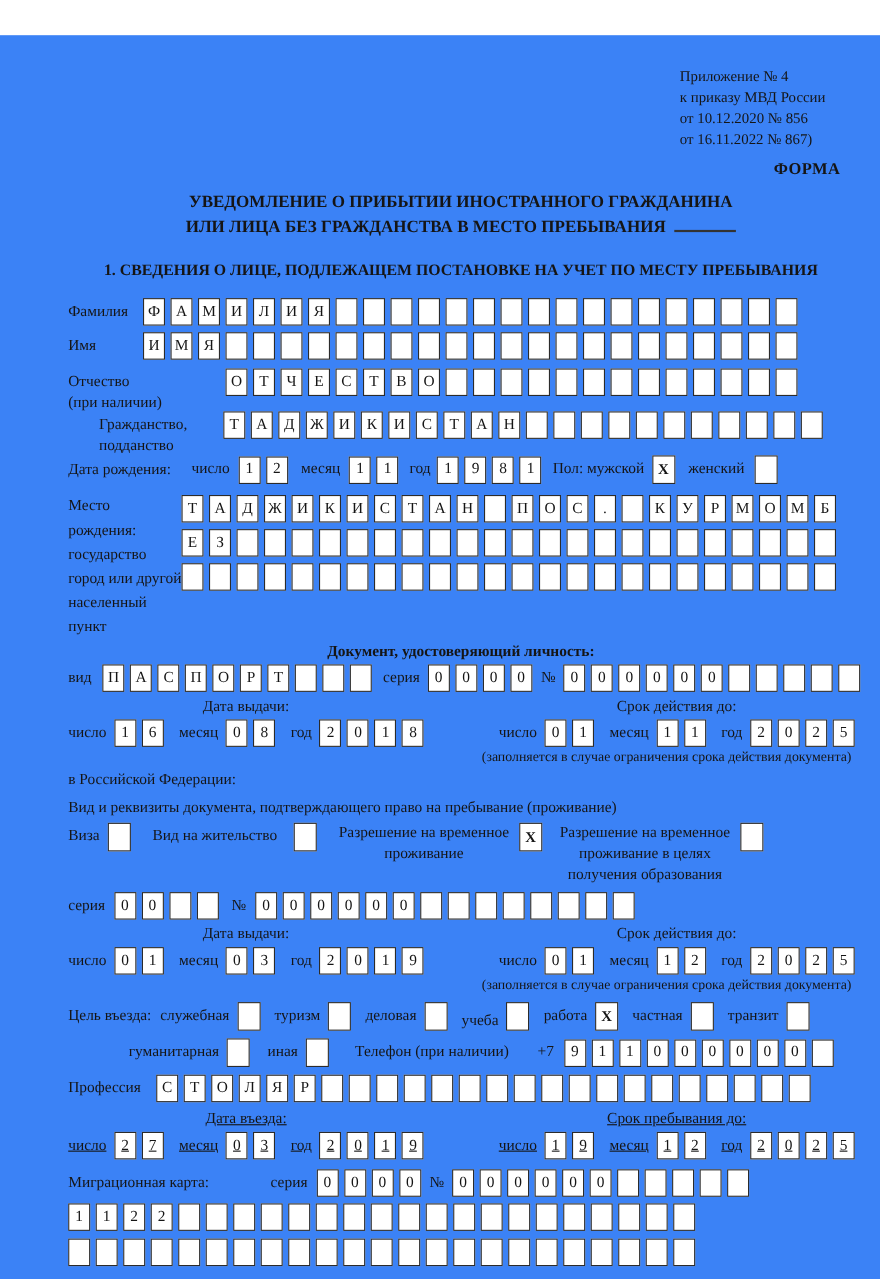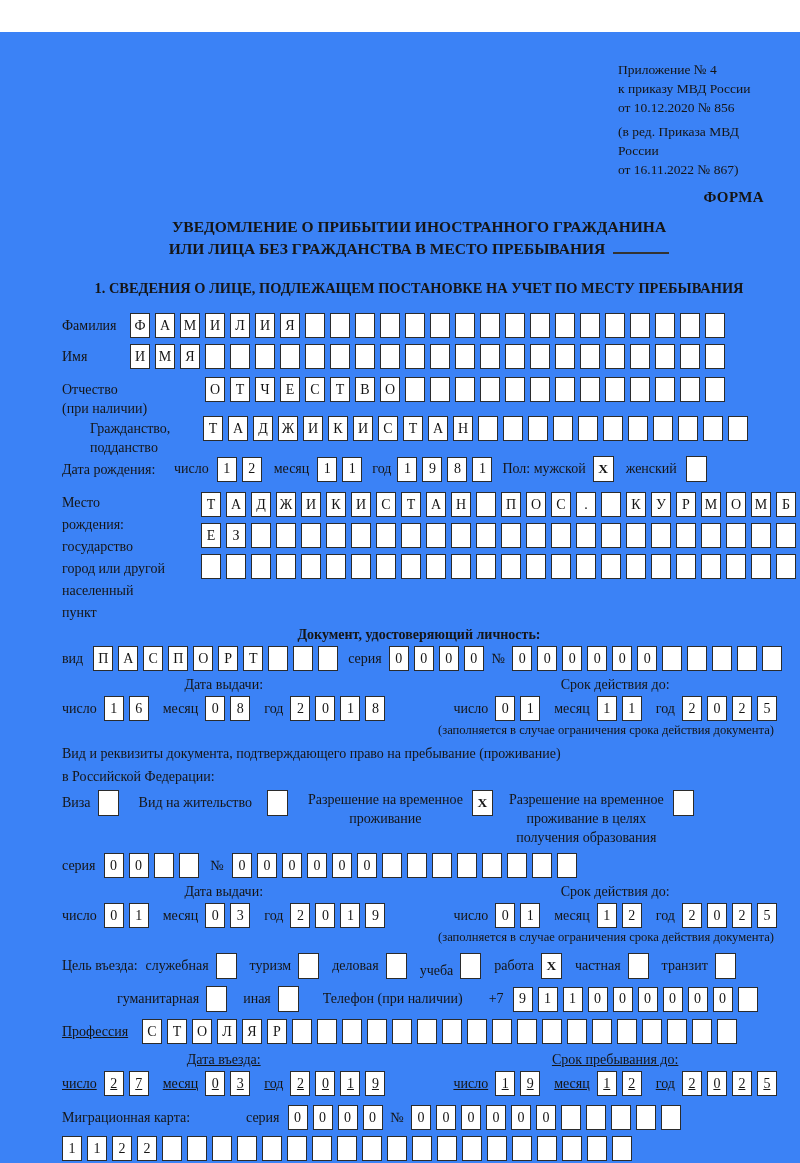--- a/index.html
+++ b/index.html
@@ -44,21 +44,20 @@
 </style>
 </head>
 <body>
 
 <div class="page">
 
   <div class="hdr">
     <div>Приложение № 4</div>
     <div>к приказу МВД России</div>
     <div>от 10.12.2020 № 856</div>
-    <div class="gap">(в ред. Приказа МВД России</div>
     <div>от 16.11.2022 № 867)</div>
   </div>
   <div class="forma">ФОРМА</div>
 
   <div class="title">
     <div>УВЕДОМЛЕНИЕ О ПРИБЫТИИ ИНОСТРАННОГО ГРАЖДАНИНА</div>
     <div><span>ИЛИ ЛИЦА БЕЗ ГРАЖДАНСТВА В МЕСТО ПРЕБЫВАНИЯ</span><span class="uline"></span></div>
   </div>
 
   <div class="sec1">1. СВЕДЕНИЯ О ЛИЦЕ, ПОДЛЕЖАЩЕМ ПОСТАНОВКЕ НА УЧЕТ ПО МЕСТУ ПРЕБЫВАНИЯ</div>
@@ -202,21 +201,21 @@
         <span class="cell">9</span>
         <span class="cell">8</span>
         <span class="cell">1</span>
       </span>
     <span style="margin-right:7px;">Пол: мужской</span>
     <span class="cell cbox" style="margin-right:12px;">X</span>
     <span style="margin-right:9px;">женский</span>
     <span class="cell cbox"></span>
   </div>
 
-  <div class="frow" style="margin-top:10px;gap:36px;">
+  <div class="frow" style="margin-top:10px;">
     <div style="width:103px; line-height:22px; flex:none;">
       <div>Место рождения:</div>
       <div>государство</div>
       <div>город или другой</div>
       <div>населенный пункт</div>
     </div>
     <div style="display:flex; flex-direction:column; gap:6px;">
       <div class="boxes">
           <span class="cell">Т</span>
           <span class="cell">А</span>
@@ -378,22 +377,22 @@
             <span class="cell">2</span>
             <span class="cell">0</span>
             <span class="cell">2</span>
             <span class="cell">5</span>
           </span>
       </div>
     </div>
   </div>
   <div class="note-r">(заполняется в случае ограничения срока действия документа)</div>
 
+  <div class="para" style="margin-top:4px;">в Российской Федерации:</div>
   <div class="para">Вид и реквизиты документа, подтверждающего право на пребывание (проживание)</div>
-  <div class="para" style="margin-top:4px;">в Российской Федерации:</div>
 
   <div class="frow" style="margin-top:4px;">
     <div class="opt" style="margin-right:20px;">
       <span>Виза</span>
       <span class="cell cbox"></span>
     </div>
     <div class="opt" style="margin-right:20px;">
       <span>Вид на жительство</span>
       <span class="cell cbox" style="margin-left:8px;"></span>
     </div>
@@ -540,21 +539,21 @@
         <span class="cell">0</span>
         <span class="cell">0</span>
         <span class="cell">0</span>
         <span class="cell">0</span>
         <span class="cell">0</span>
         <span class="cell"></span>
       </span>
   </div>
 
   <div class="frow" style="margin-top:7px;">
-    <div class="lbl" style="width:80px;text-decoration:underline;">Профессия</div>
+    <div class="lbl" style="width:80px;">Профессия</div>
     <div class="boxes">
         <span class="cell">С</span>
         <span class="cell">Т</span>
         <span class="cell">О</span>
         <span class="cell">Л</span>
         <span class="cell">Я</span>
         <span class="cell">Р</span>
         <span class="cell"></span>
         <span class="cell"></span>
         <span class="cell"></span>

